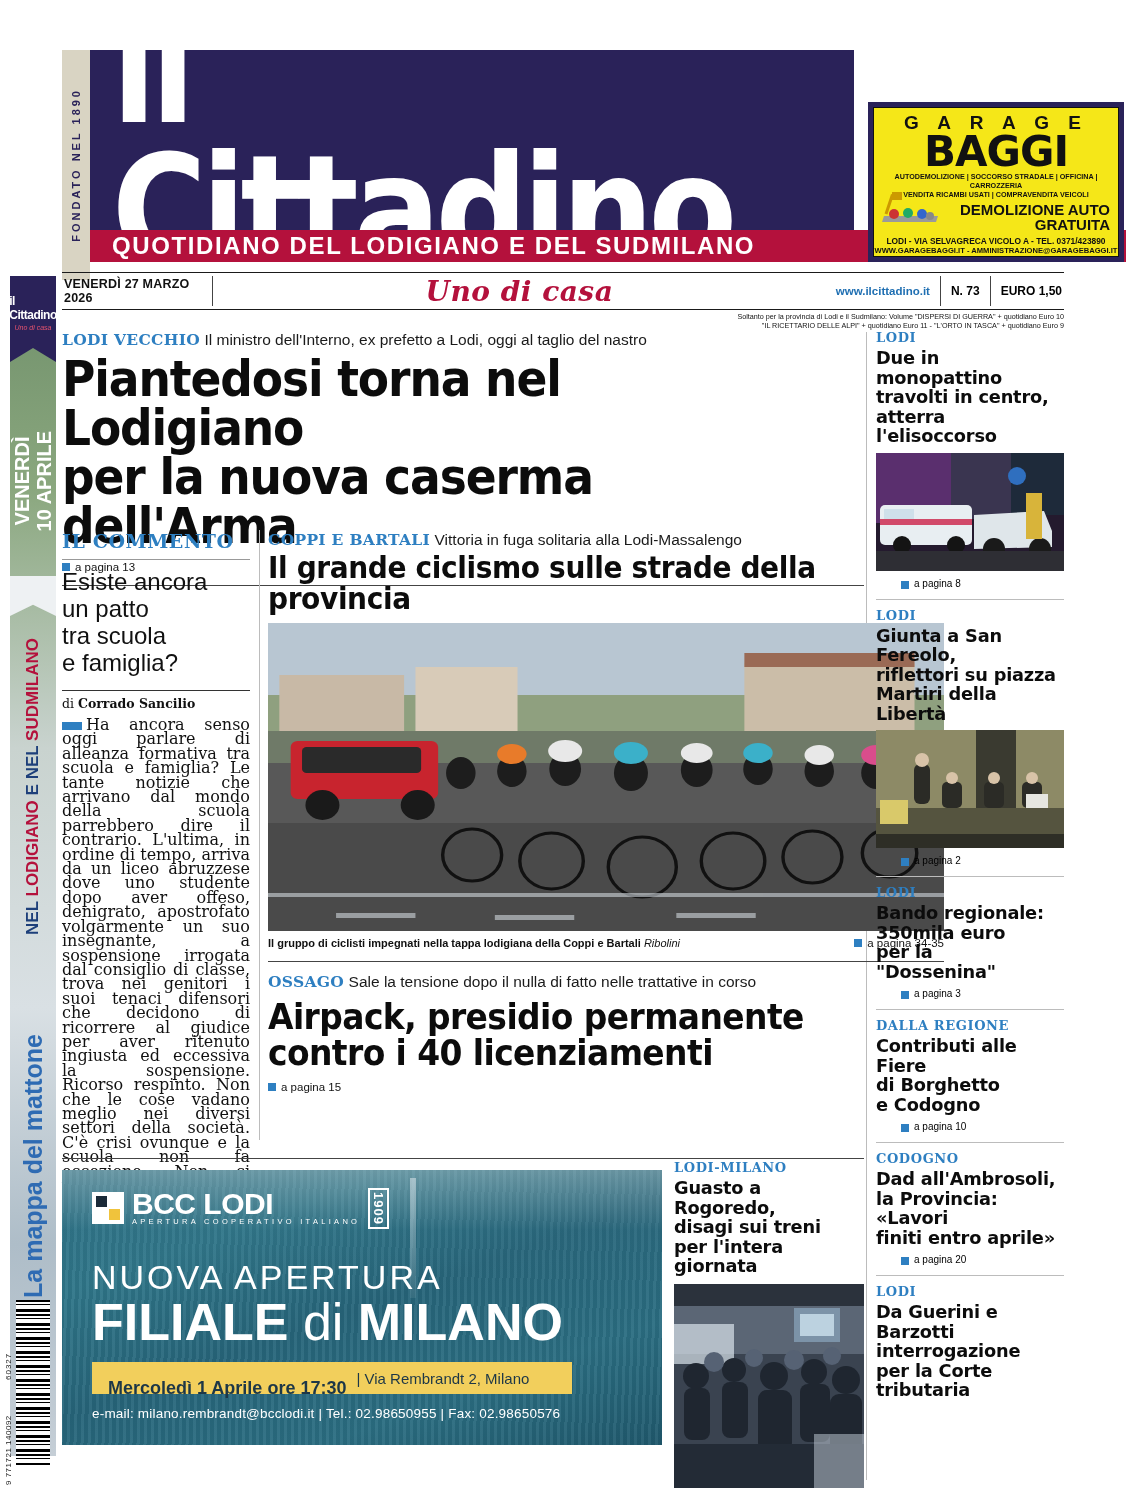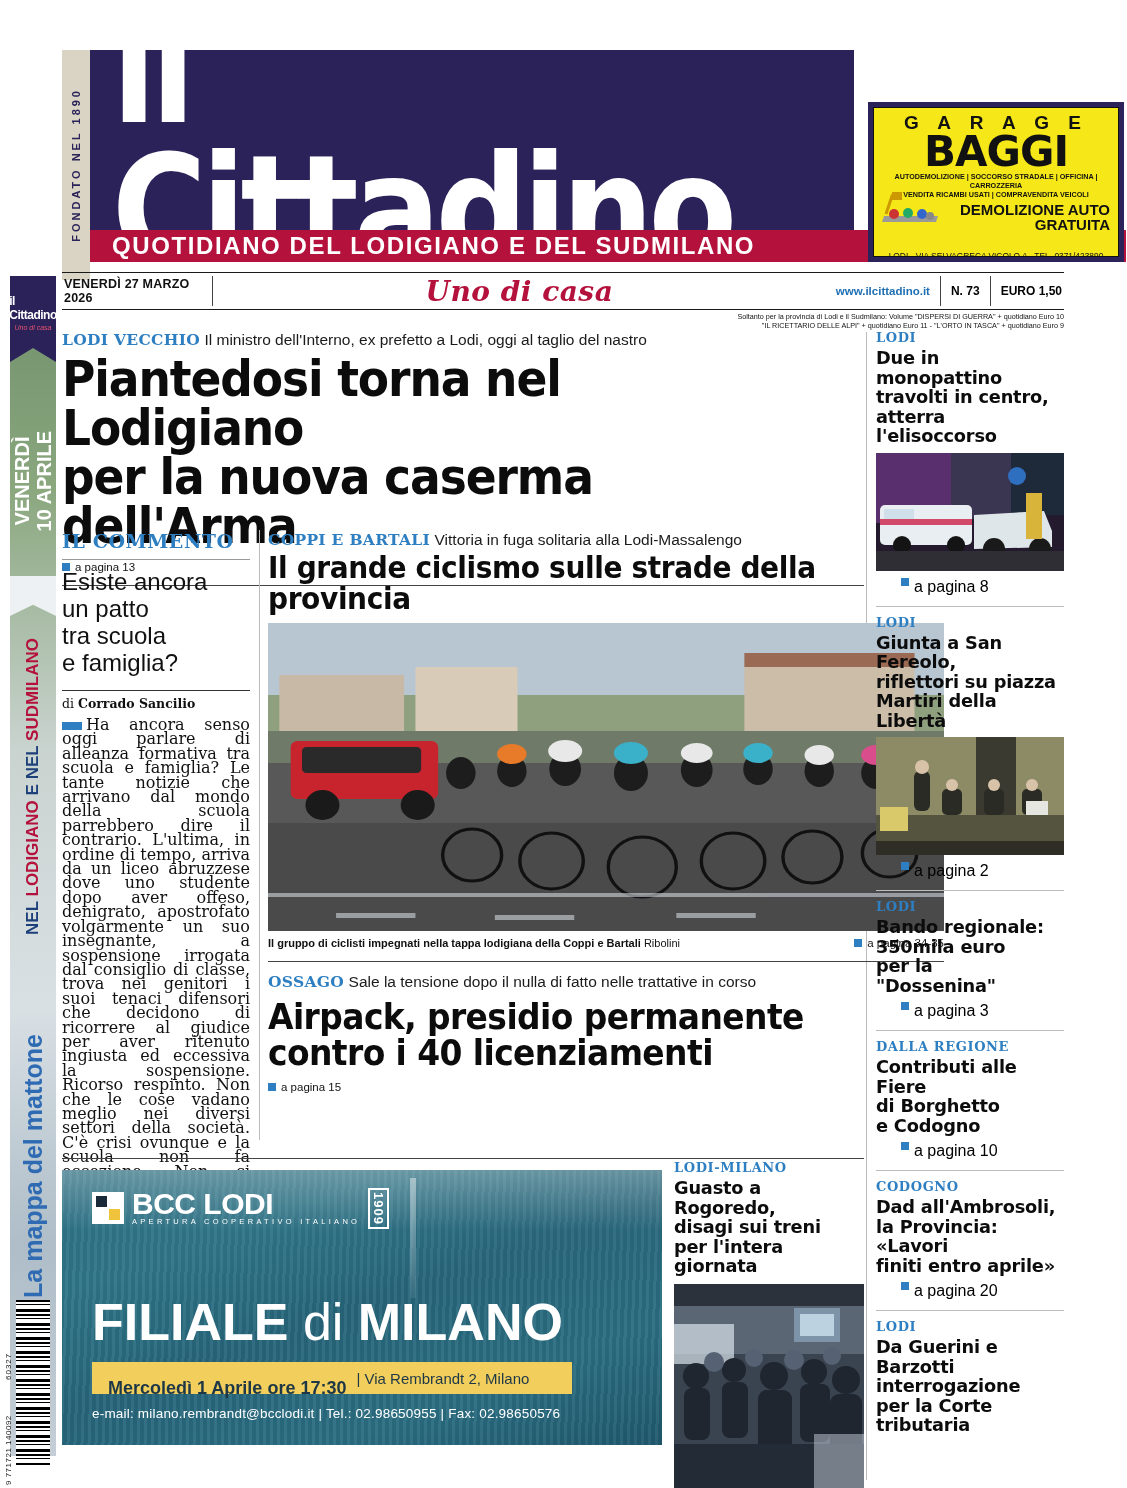--- a/index.html
+++ b/index.html
@@ -128,21 +128,21 @@
   .mh-ad-inner {
     width:100%; height:100%; background:#f5e718; border:1px solid #111;
     position:relative; overflow:hidden;
   }
   .ad-garage { text-align:center; font-size:19px; font-weight:700; letter-spacing:7px; margin-top:4px; color:#111;}
   .ad-baggi { text-align:center; font-size:42px; font-weight:700; letter-spacing:-1px; line-height:36px; color:#111; font-family:"DejaVu Sans",sans-serif;}
   .ad-line1 { text-align:center; font-size:7.2px; font-weight:700; color:#111; margin-top:2px;}
   .ad-line2 { text-align:center; font-size:7.2px; font-weight:700; color:#111;}
   .ad-demo { text-align:right; font-size:15px; font-weight:700; line-height:15px; color:#111; padding-right:8px; margin-top:3px;}
   .ad-demo .g { display:block; }
-  .ad-contact { text-align:center; font-size:8.4px; font-weight:400; color:#111; margin-top:19px;}
+  .ad-contact { text-align:center; font-size:8.4px; font-weight:700; color:#111; margin-top:4px;}
   .ad-contact2 { text-align:center; font-size:7.6px; font-weight:700; color:#111;}
   .ad-truck {
     position:absolute; left:4px; bottom:30px; width:66px; height:40px;
   }
 
   
   .datebar {
     position:absolute; left:62px; top:272px; width:1002px; height:38px;
     border-top:1px solid #1a1a1a; border-bottom:1px solid #1a1a1a;
     display:flex; align-items:center;
@@ -205,40 +205,40 @@
     margin-top:4px; letter-spacing:-0.4px; font-family:"DejaVu Sans",sans-serif;
     transform: scaleX(0.95); transform-origin:left top;
   }
   .photo { width:100%; position:relative; overflow:hidden; }
   .cycle-photo { height:308px; margin-top:8px;
     background:
       linear-gradient(180deg,#b9c7d2 0%,#c5d0d8 16%,#9aa89a 26%,#7a8a78 33%,#6a6a64 42%,#4a4a48 58%,#6e6e6c 72%,#8a8a88 86%,#9c9c9a 100%);
   }
   .cap-row { display:flex; justify-content:space-between; align-items:center; margin-top:6px; }
   .caption { font-size:11px; font-weight:700; color:#111; }
-  .caption .credit { font-weight:400; }
+  .caption .credit { font-weight:400;font-style:italic; }
 
   .ossago-head {
     font-size:35px; font-weight:700; line-height:36px; color:#0c0c0c;
     margin-top:8px; letter-spacing:-0.6px; font-family:"DejaVu Sans",sans-serif;
     transform: scaleX(0.94); transform-origin:left top;
   }
 
   
   .ritem { margin-bottom:6px; }
   .rkicker { font-size:13px; font-weight:700; color:#2e7fc1; letter-spacing:0.6px; font-family:"DejaVu Serif",serif; }
   .rhead {
     font-size:18.5px; font-weight:700; line-height:19.5px; color:#0c0c0c;
     margin-top:3px; letter-spacing:-0.2px; font-family:"DejaVu Sans",sans-serif;
     transform: scaleX(0.96); transform-origin:left top;
   }
   .rphoto { width:188px; height:118px; margin-top:7px; }
   .rphoto-a { background: linear-gradient(150deg,#3a1f4e 0%,#5b3a6e 18%,#2a3a52 40%,#cfd6dc 52%,#8f99a4 68%,#3b4450 86%,#2a2f38 100%); }
   .rphoto-b { background: linear-gradient(160deg,#6b6a52 0%,#8f8d6a 22%,#4a4a3c 45%,#d6d2bc 60%,#7a7864 78%,#3a3a30 100%); }
-  .rref { display:flex; align-items:flex-start; gap:5px; font-size:16px; margin-top:7px;padding-left:25px; }
+  .rref { display:flex; align-items:flex-end; gap:5px; font-size:10px; margin-top:7px;padding-left:25px; }
 
   
   .bcc-ad {
     position:absolute; left:62px; top:1170px; width:600px; height:275px;
     background: linear-gradient(160deg,#2c7186 0%,#2f7689 25%,#27657a 50%,#2b6e82 75%,#20596d 100%);
     overflow:hidden;
   }
   .bcc-sky { position:absolute; inset:0; background:
      linear-gradient(180deg, rgba(180,200,205,.45) 0%, rgba(60,120,140,.15) 22%, rgba(20,70,90,.0) 45%),
      repeating-linear-gradient(92deg, rgba(255,255,255,.05) 0 3px, rgba(0,0,0,.05) 3px 7px); }
@@ -615,20 +615,21 @@
     <div class="bcc-sky"></div>
     <div class="bcc-spire"></div>
     <div class="bcc-logo">
       <div class="bcc-mark"></div>
       <div>
         <div class="bcc-name">BCC LODI</div>
         <div class="bcc-sub">APERTURA COOPERATIVO ITALIANO</div>
       </div>
       <div class="bcc-1909">1909</div>
     </div>
+    <div class="bcc-nuova">NUOVA APERTURA</div>
     <div class="bcc-filiale">
       <span>FILIALE </span><span class="thin">di </span><span>MILANO</span>
     </div>
     <div class="bcc-band">
       <span class="b1">Mercoledì 1 Aprile ore 17:30</span>
       <span class="b2">| Via Rembrandt 2, Milano</span>
     </div>
     <div class="bcc-contact">e-mail: milano.rembrandt@bcclodi.it | Tel.: 02.98650955 | Fax: 02.98650576</div>
   </div>
 

